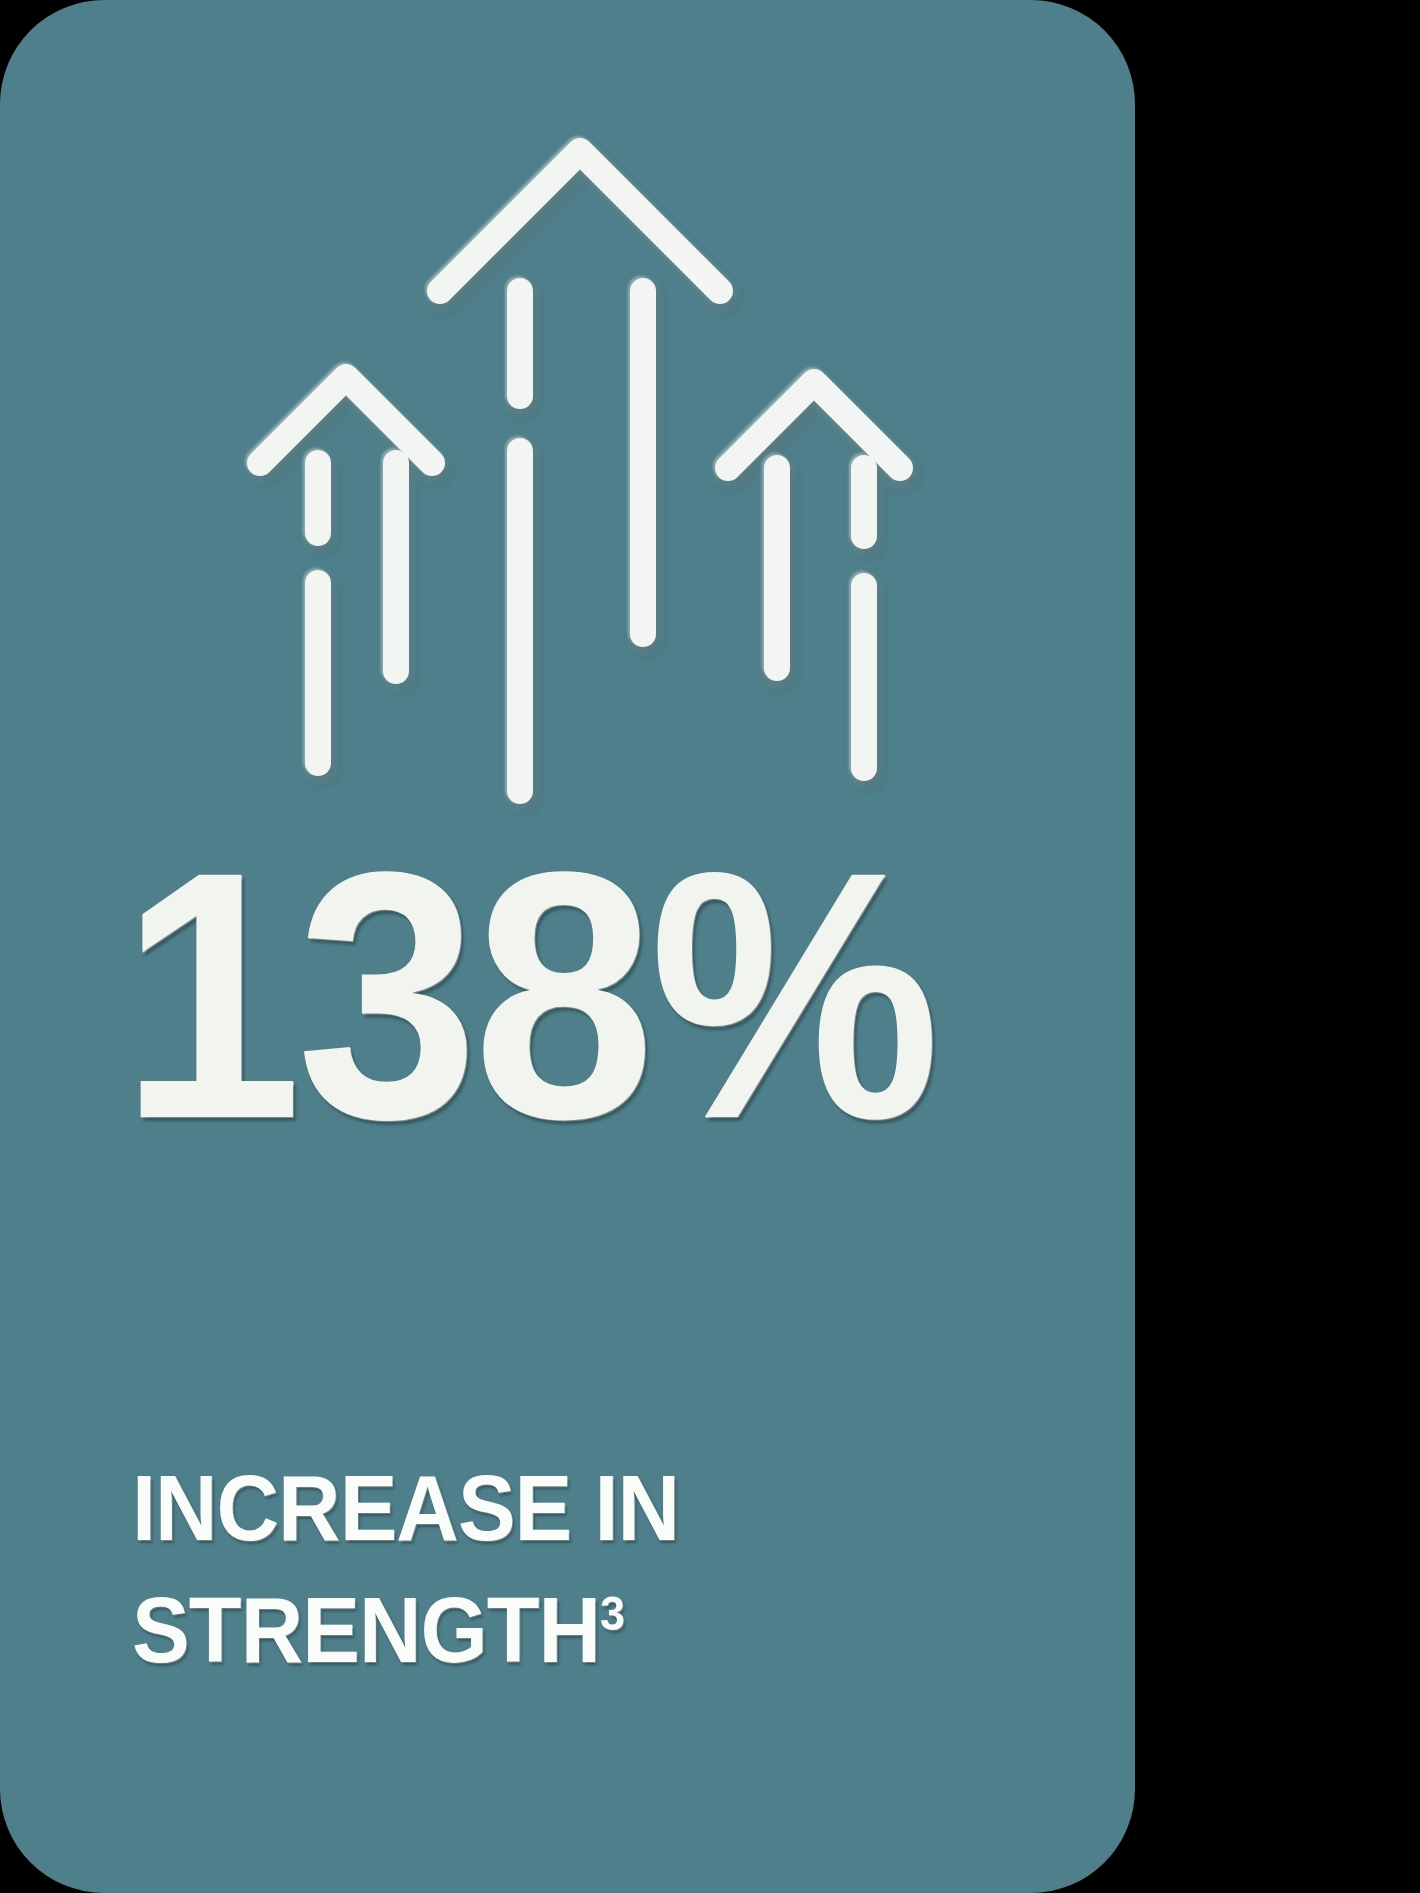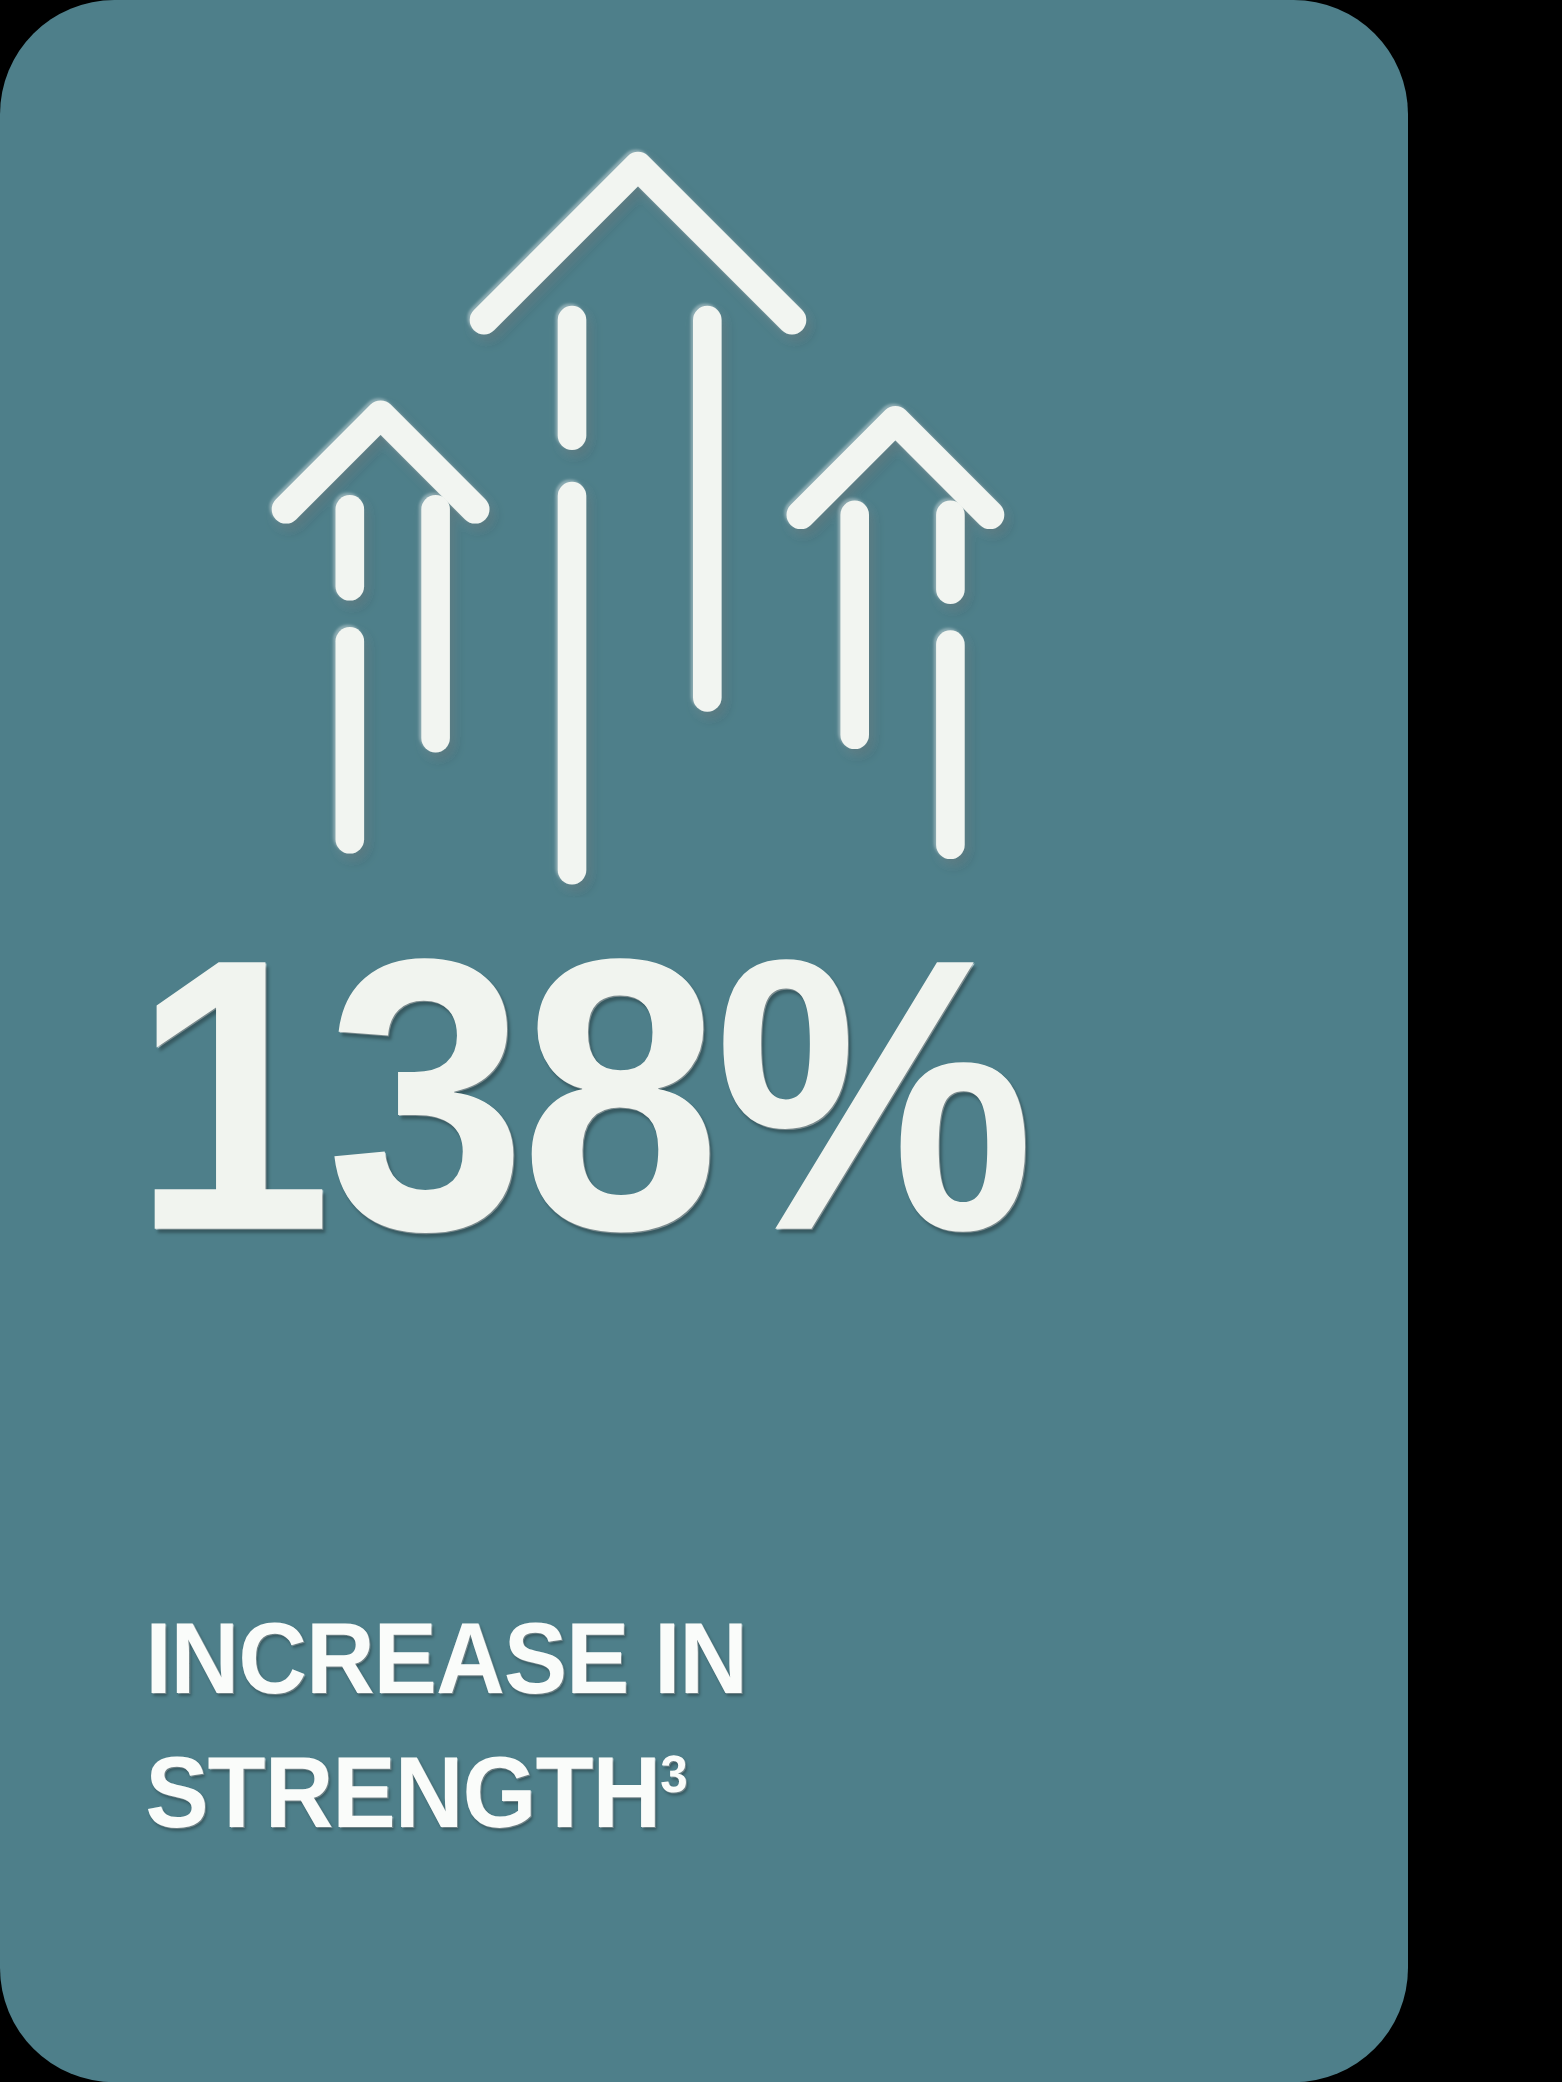--- a/index.html
+++ b/index.html
@@ -11,21 +11,21 @@
     width: 1420px;
     height: 1893px;
     font-family: "Liberation Sans", sans-serif;
     overflow: hidden;
   }
 
   .stat-card {
     position: absolute;
     left: 0;
     top: 0;
-    width: 1280px;
+    width: 1135px;
     height: 1893px;
     box-sizing: border-box;
     background: #4E7F8A;
     border-radius: 104px;
     overflow: hidden;
   }
 
   
   .arrows-wrap {
     position: absolute;

